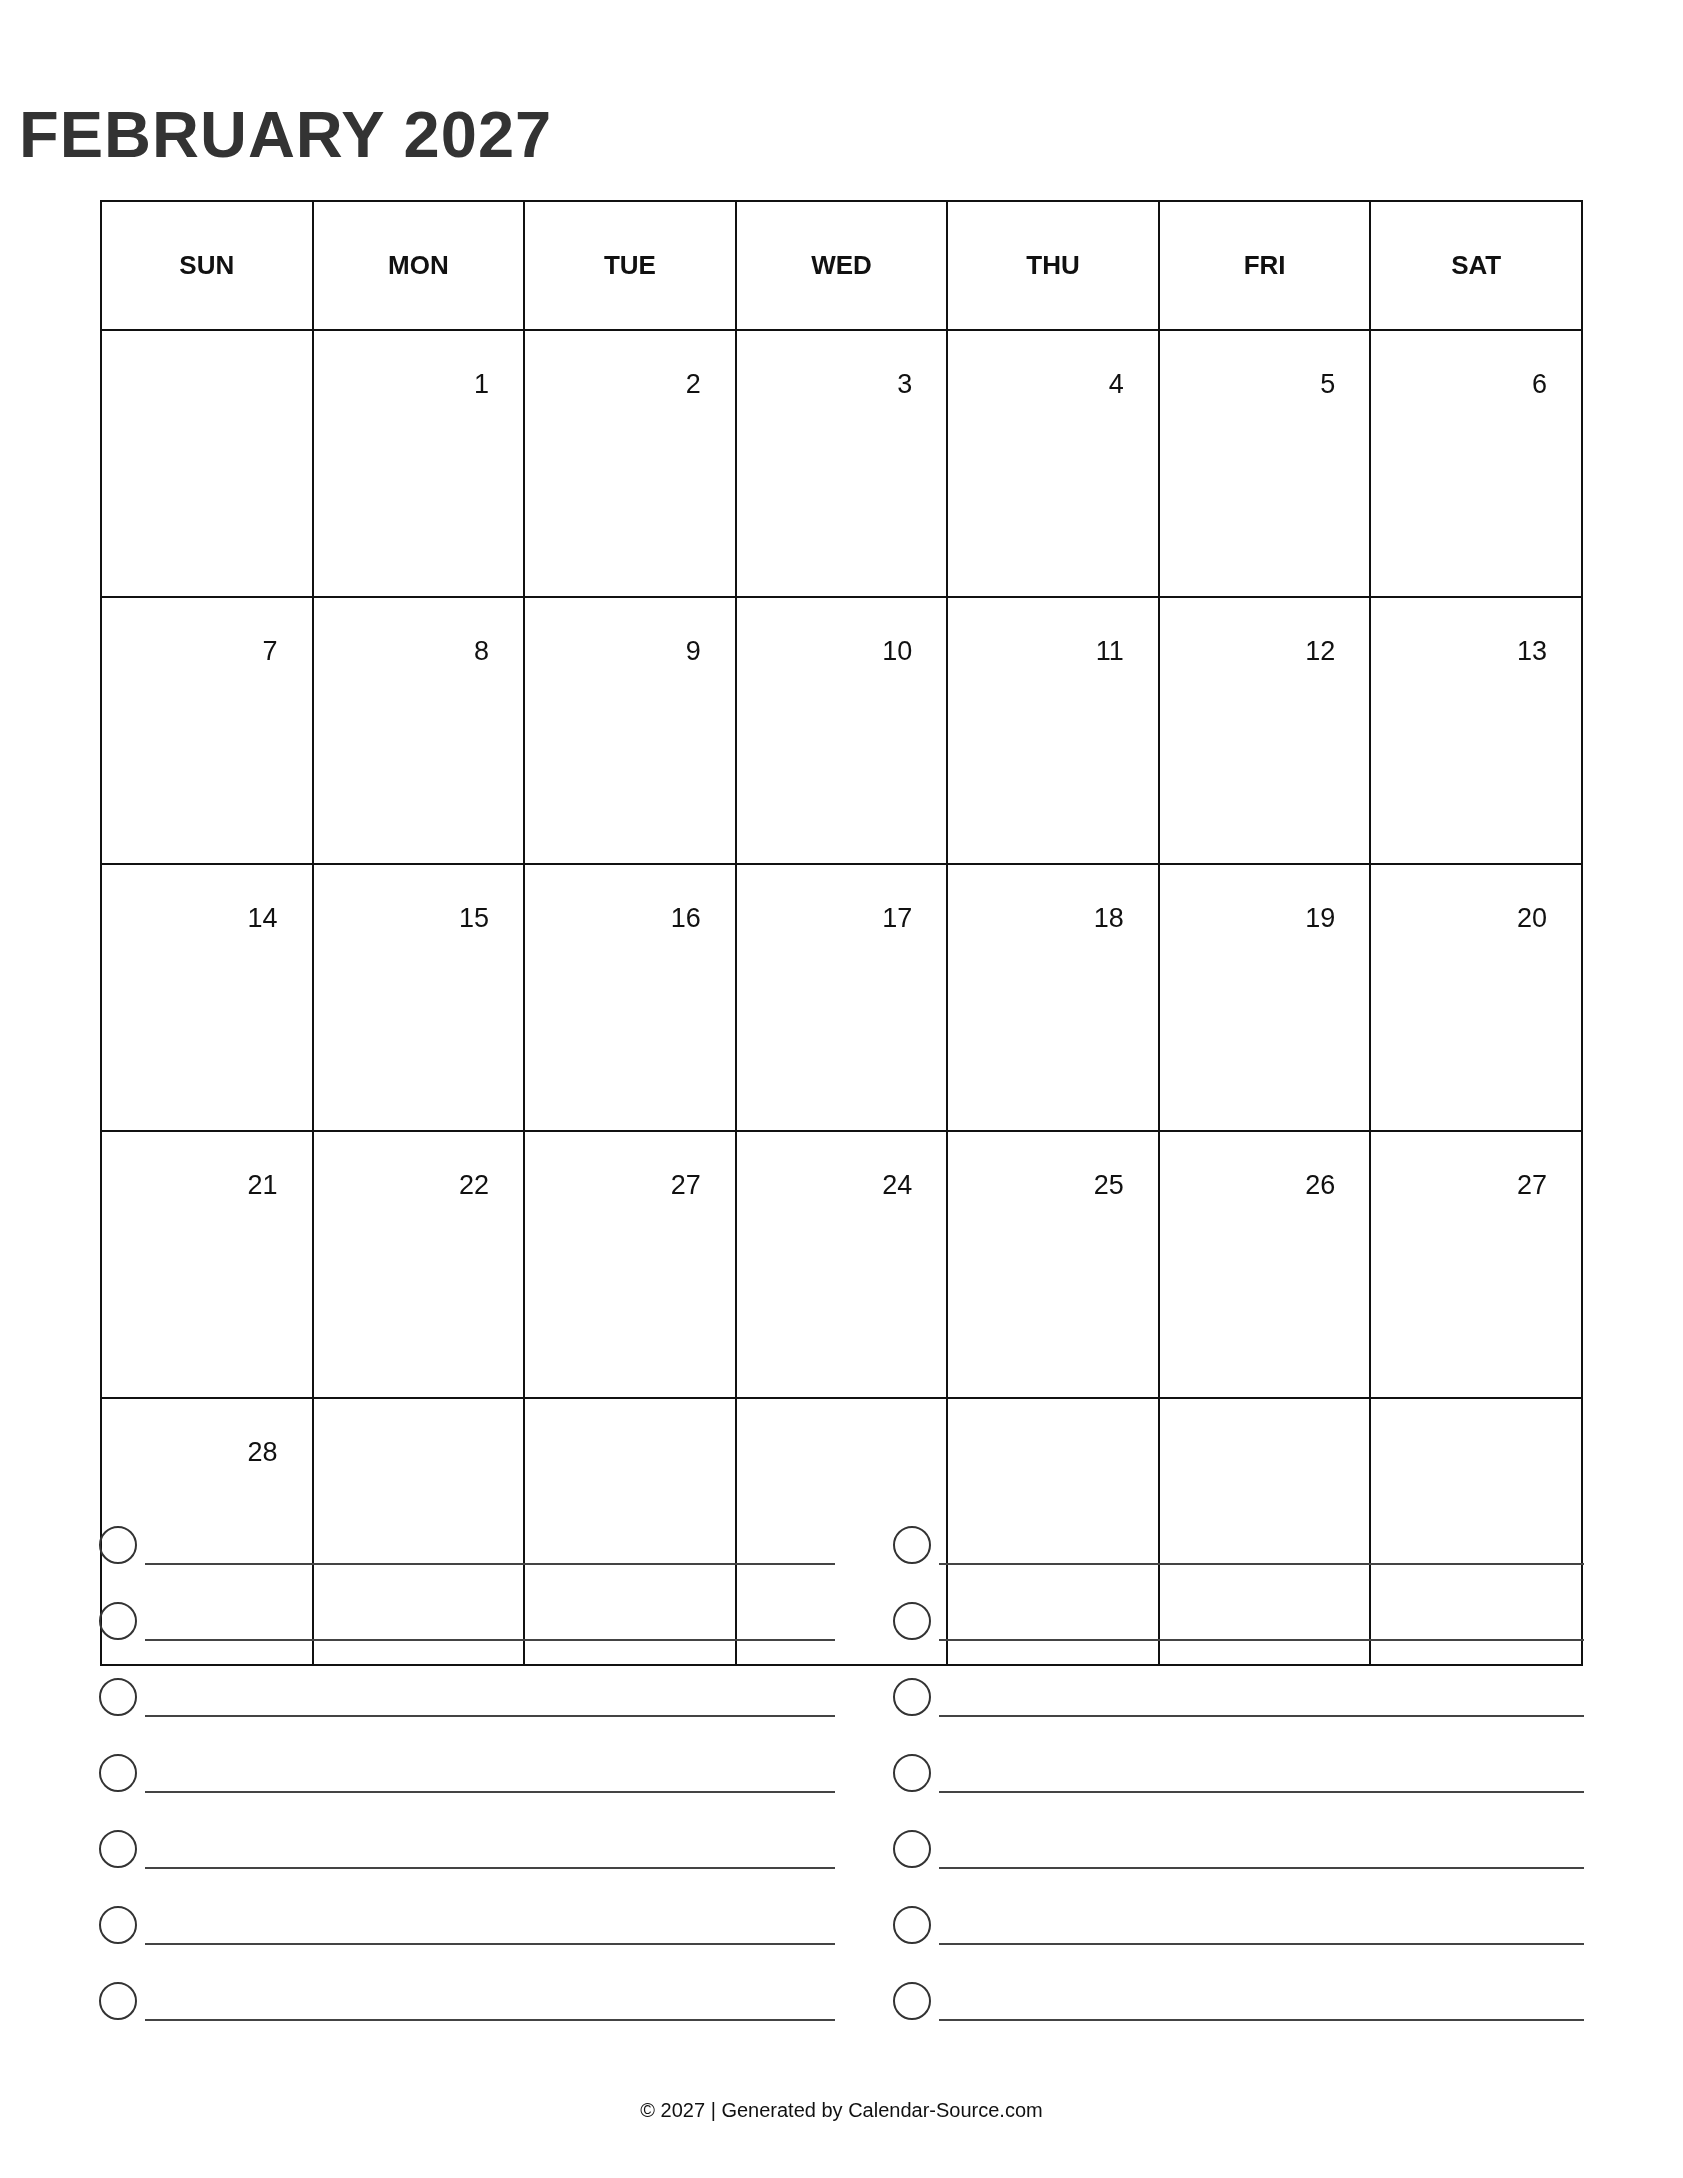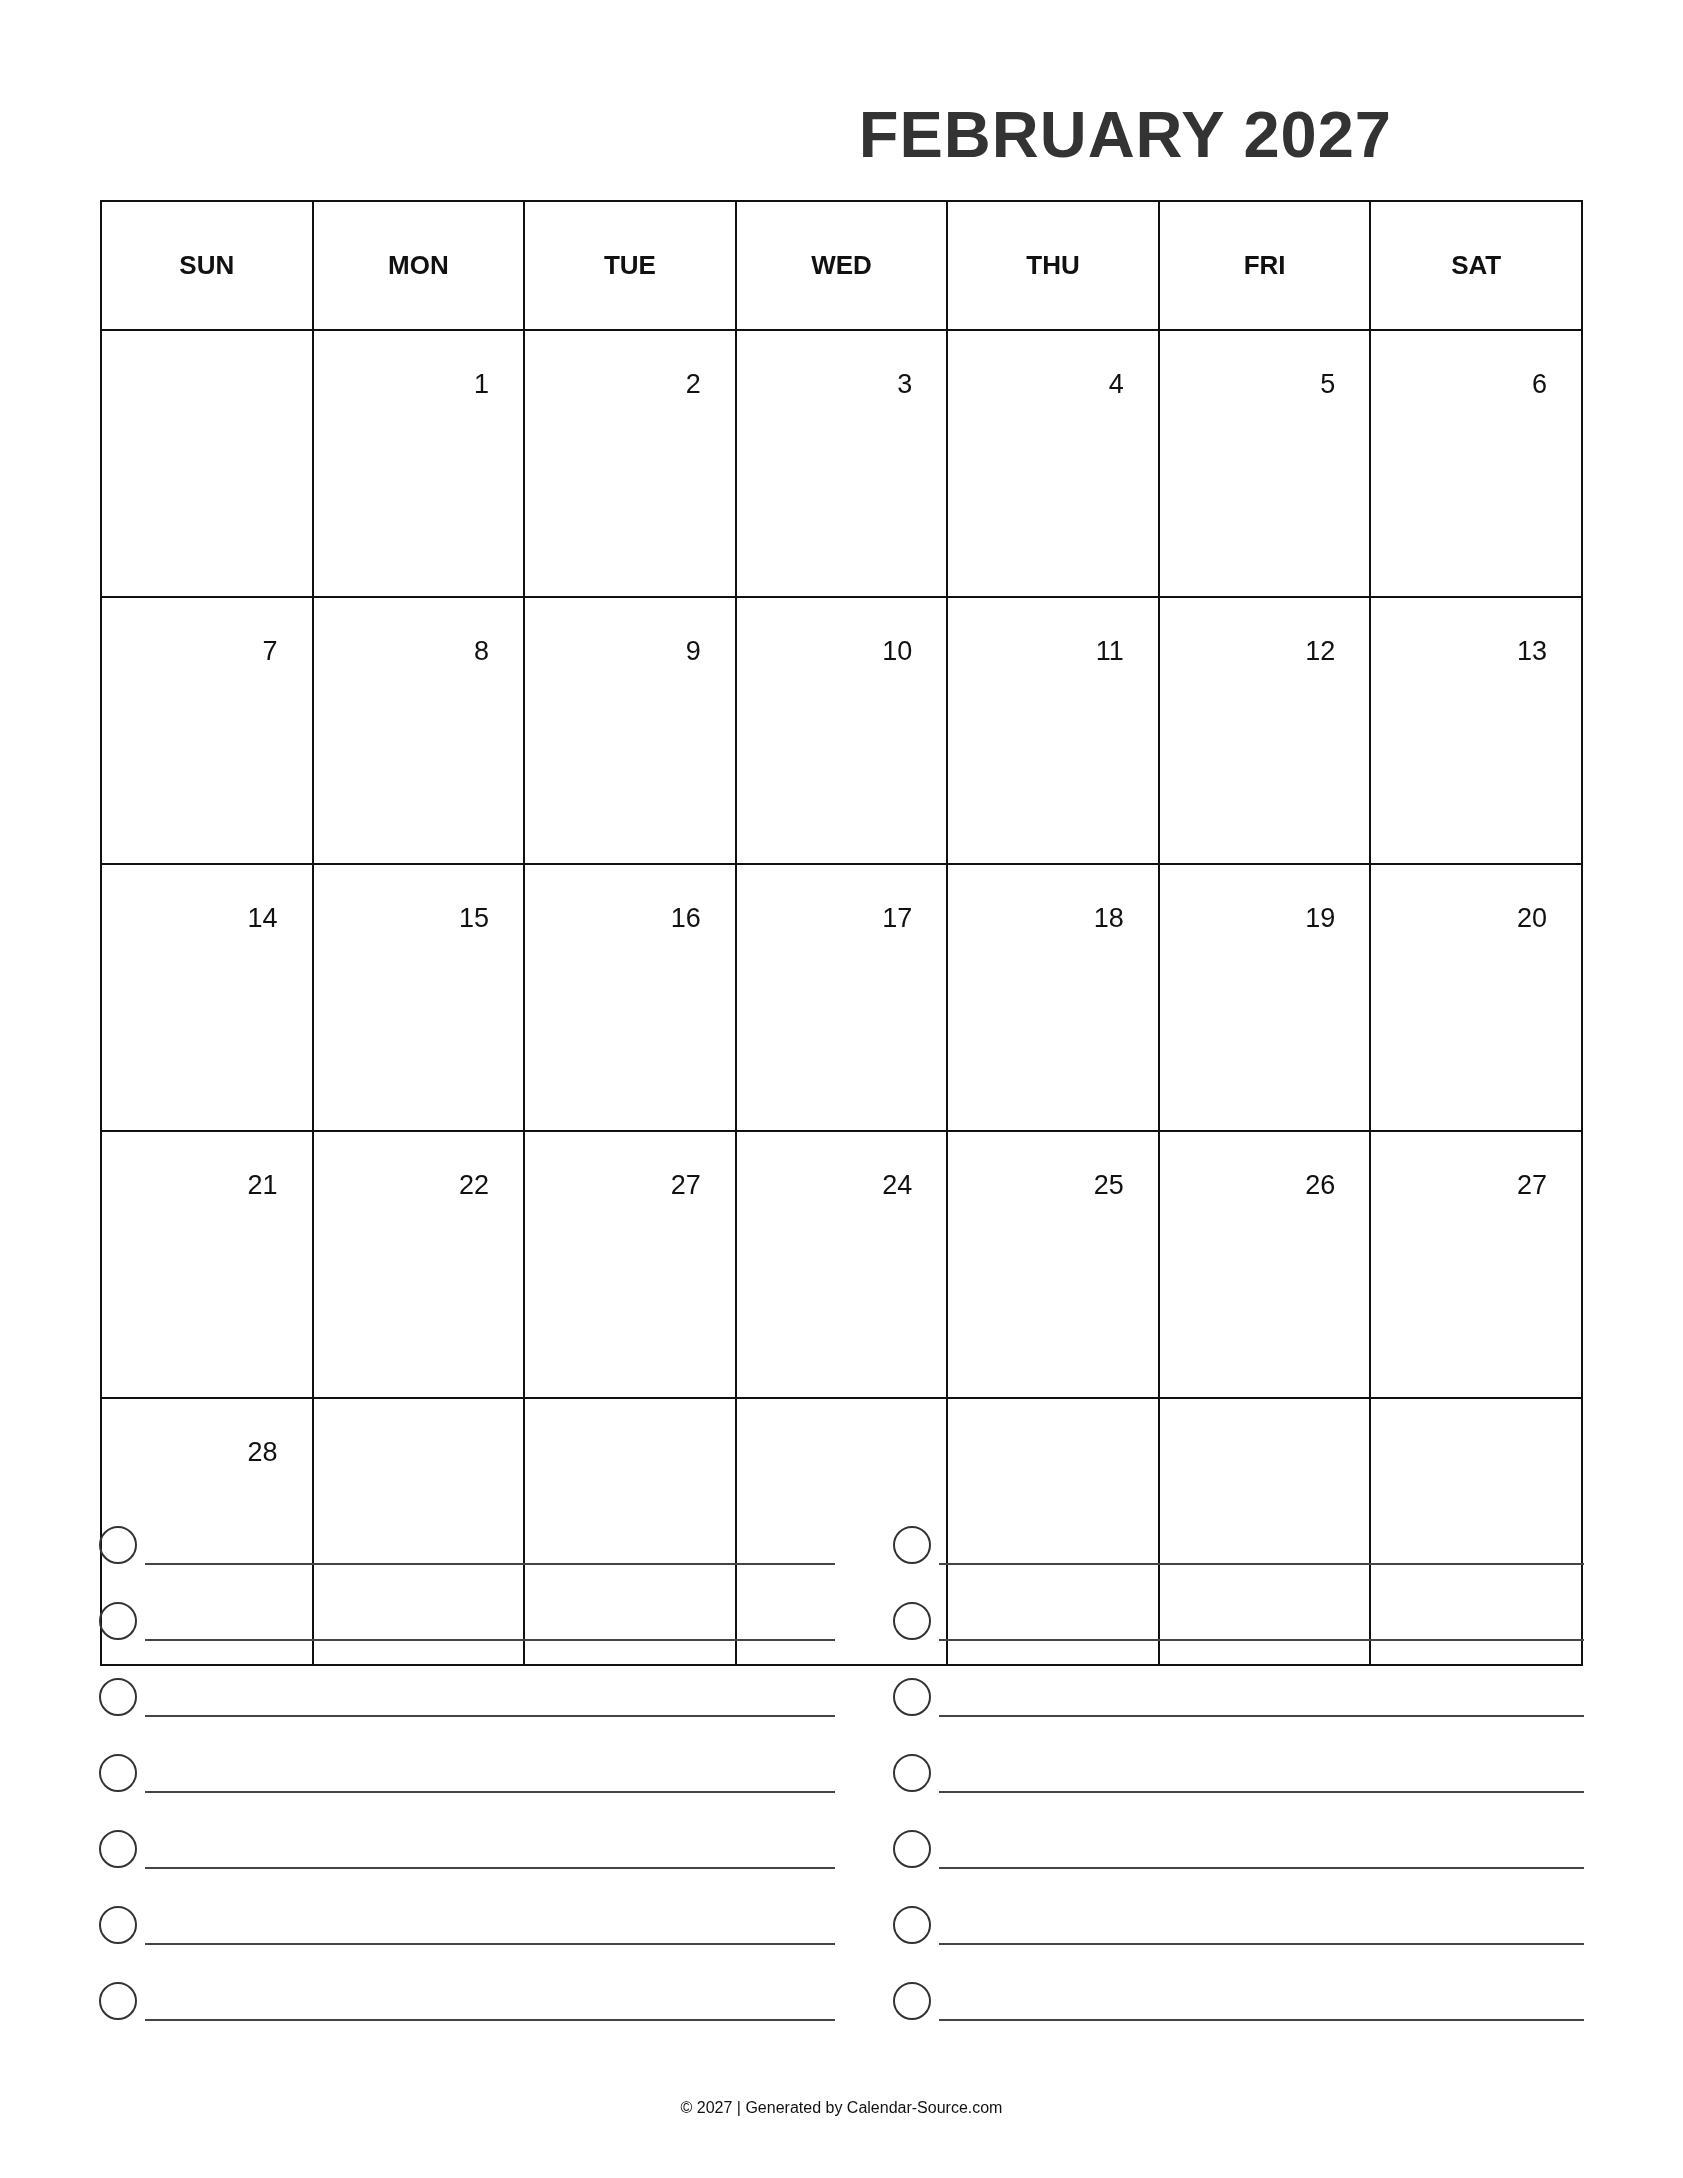--- a/index.html
+++ b/index.html
@@ -1,31 +1,31 @@
 <!DOCTYPE html>
 <html><head>
 <meta charset="utf-8">
 <style>
   html, body { margin:0; padding:0; background:#ffffff; }
   body { width:1683px; height:2178px; position:relative; font-family:"Liberation Sans", sans-serif; color:#111; overflow:hidden; }
-  .title { position:absolute; left:0; top:97px; width:1392px; text-align:right; font-size:65px; font-weight:bold; color:#333333; letter-spacing:1px; }
+  .title { position:absolute; left:0; top:97px; width:1392px; text-align:left; font-size:65px; font-weight:bold; color:#333333; letter-spacing:1px;padding-left:19px; }
   .cal { position:absolute; left:100px; top:200px; width:1483px; border-collapse:collapse; table-layout:fixed; }
   .cal th, .cal td { border:2.5px solid #111; padding:16px; }
   .cal th { height:95px; font-size:26px; font-weight:bold; text-align:center; color:#111; }
   .cal td { height:233px; vertical-align:top; text-align:right; }
   .cal td span { display:block; padding:22px 18px 0 0; font-size:27px; color:#111; }
   .tasks { position:absolute; top:1526px; }
   .tasks.left { left:99px; }
   .tasks.right { left:893px; }
   .task { position:relative; height:76px; }
   .circle { position:absolute; left:0; top:0; width:34px; height:34px; border:2px solid #333; border-radius:50%; }
   .line { position:absolute; top:37px; height:0; border-top:2px solid #444; }
   .tasks.left .line { left:46px; width:690px; }
   .tasks.right .line { left:46px; width:645px; }
-  .footer { position:absolute; left:0; top:2099px; width:1683px; text-align:center; font-size:16px; color:#111; }
+  .footer { position:absolute; left:0; top:2099px; width:1683px; text-align:center; font-size:20px; color:#111; }
 </style>
 </head>
 <body>
 
 <div class="title">FEBRUARY 2027</div>
 
 <table class="cal">
   <thead>
     <tr>
       <th>SUN</th>

